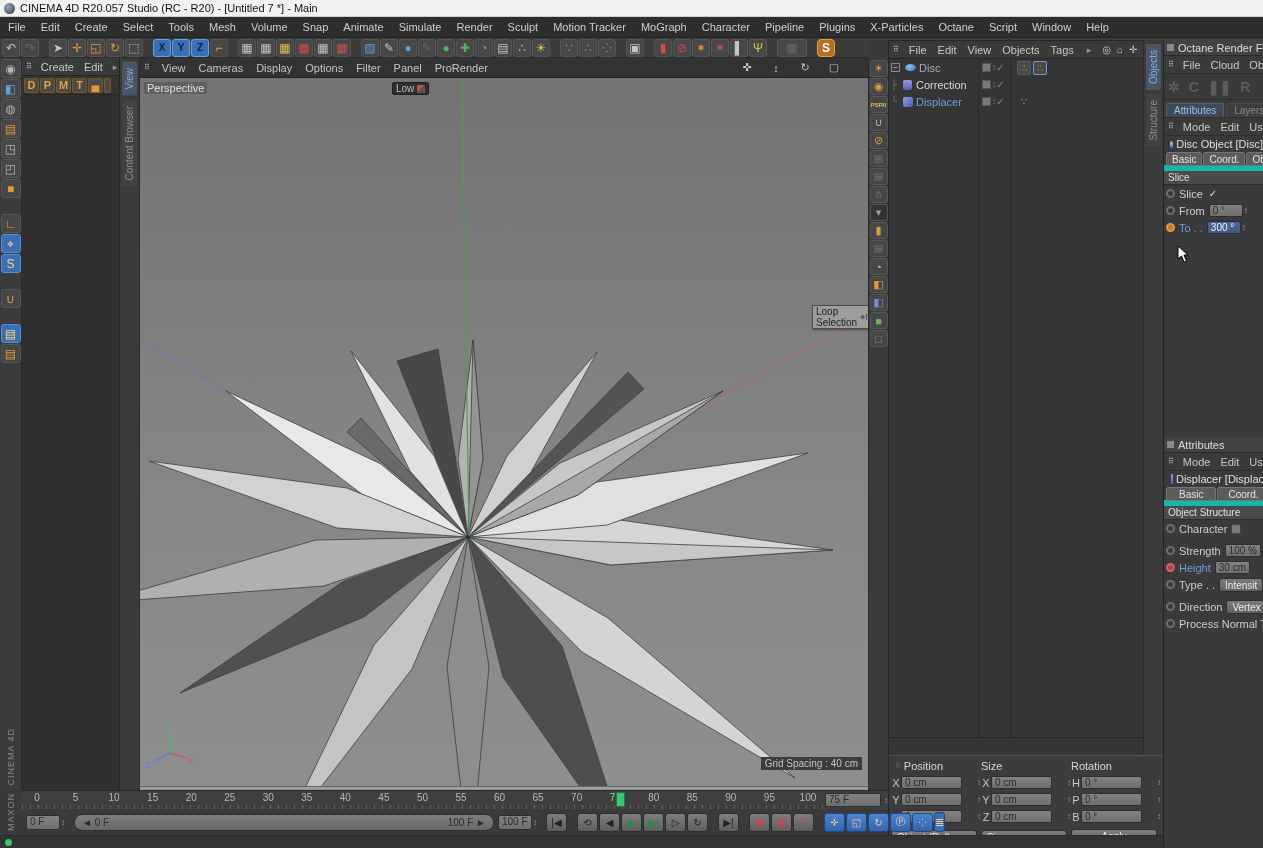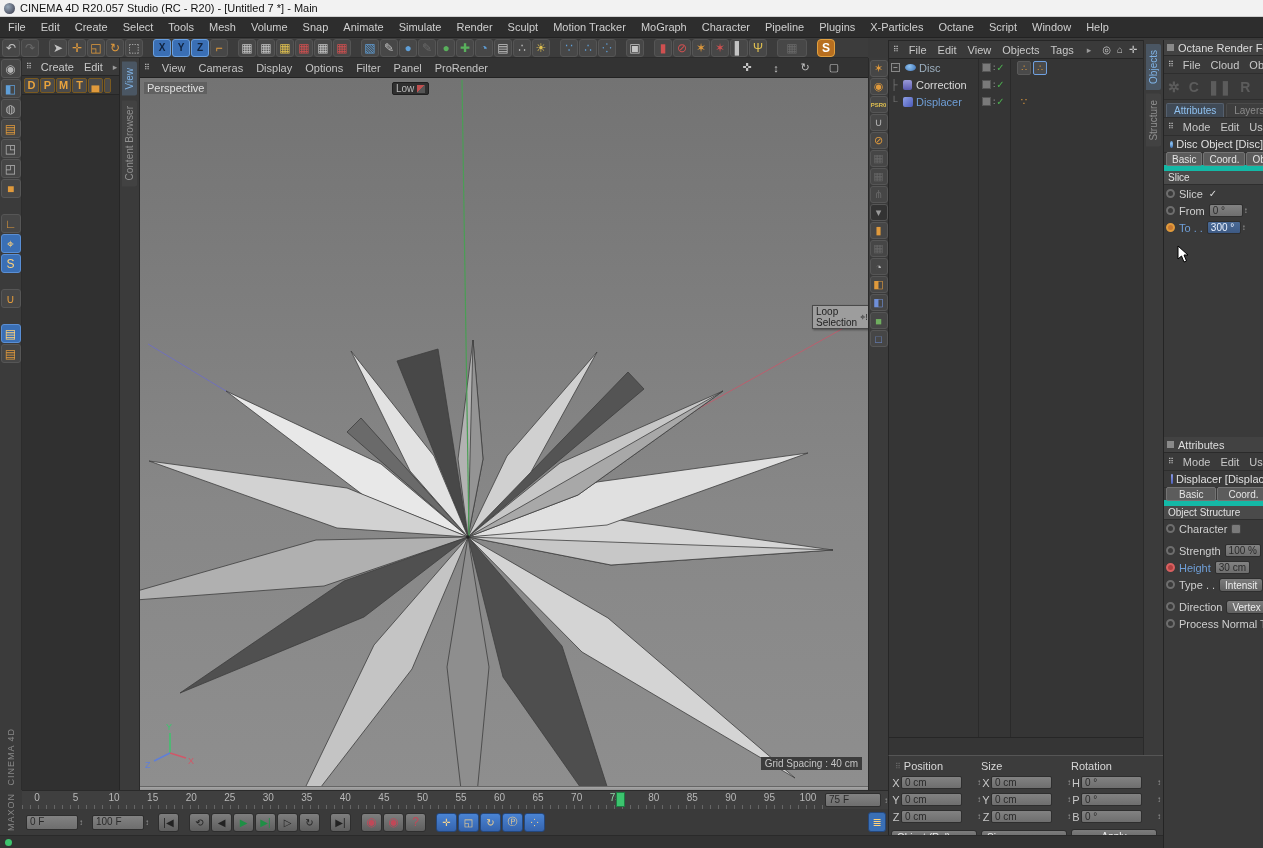--- a/index.html
+++ b/index.html
@@ -656,20 +656,24 @@
       <span class="tick">100</span>
     </div>
   <span class="fld curfld">75 F</span>
   <span class="stp">↕</span>
 </div>
 
 <div class="abs transport">
   <span class="fld" style="width:52px;height:15px">0 F</span>
   <span class="stp">↕</span>
   <span class="gapx"></span>
+  <span class="slider">
+    <span>◄ 0 F</span>
+    <span>100 F ►</span>
+  </span>
   <span class="fld" style="width:52px;height:15px">100 F</span>
   <span class="stp">↕</span>
   <span class="gapx"></span>
   <span class="row">
 
   <span class="tb">|◀</span>
       <span class="gapx"></span>
       <span class="tb">⟲</span>
       <span class="tb">◀</span>
       <span class="tb grnb">▶</span>

